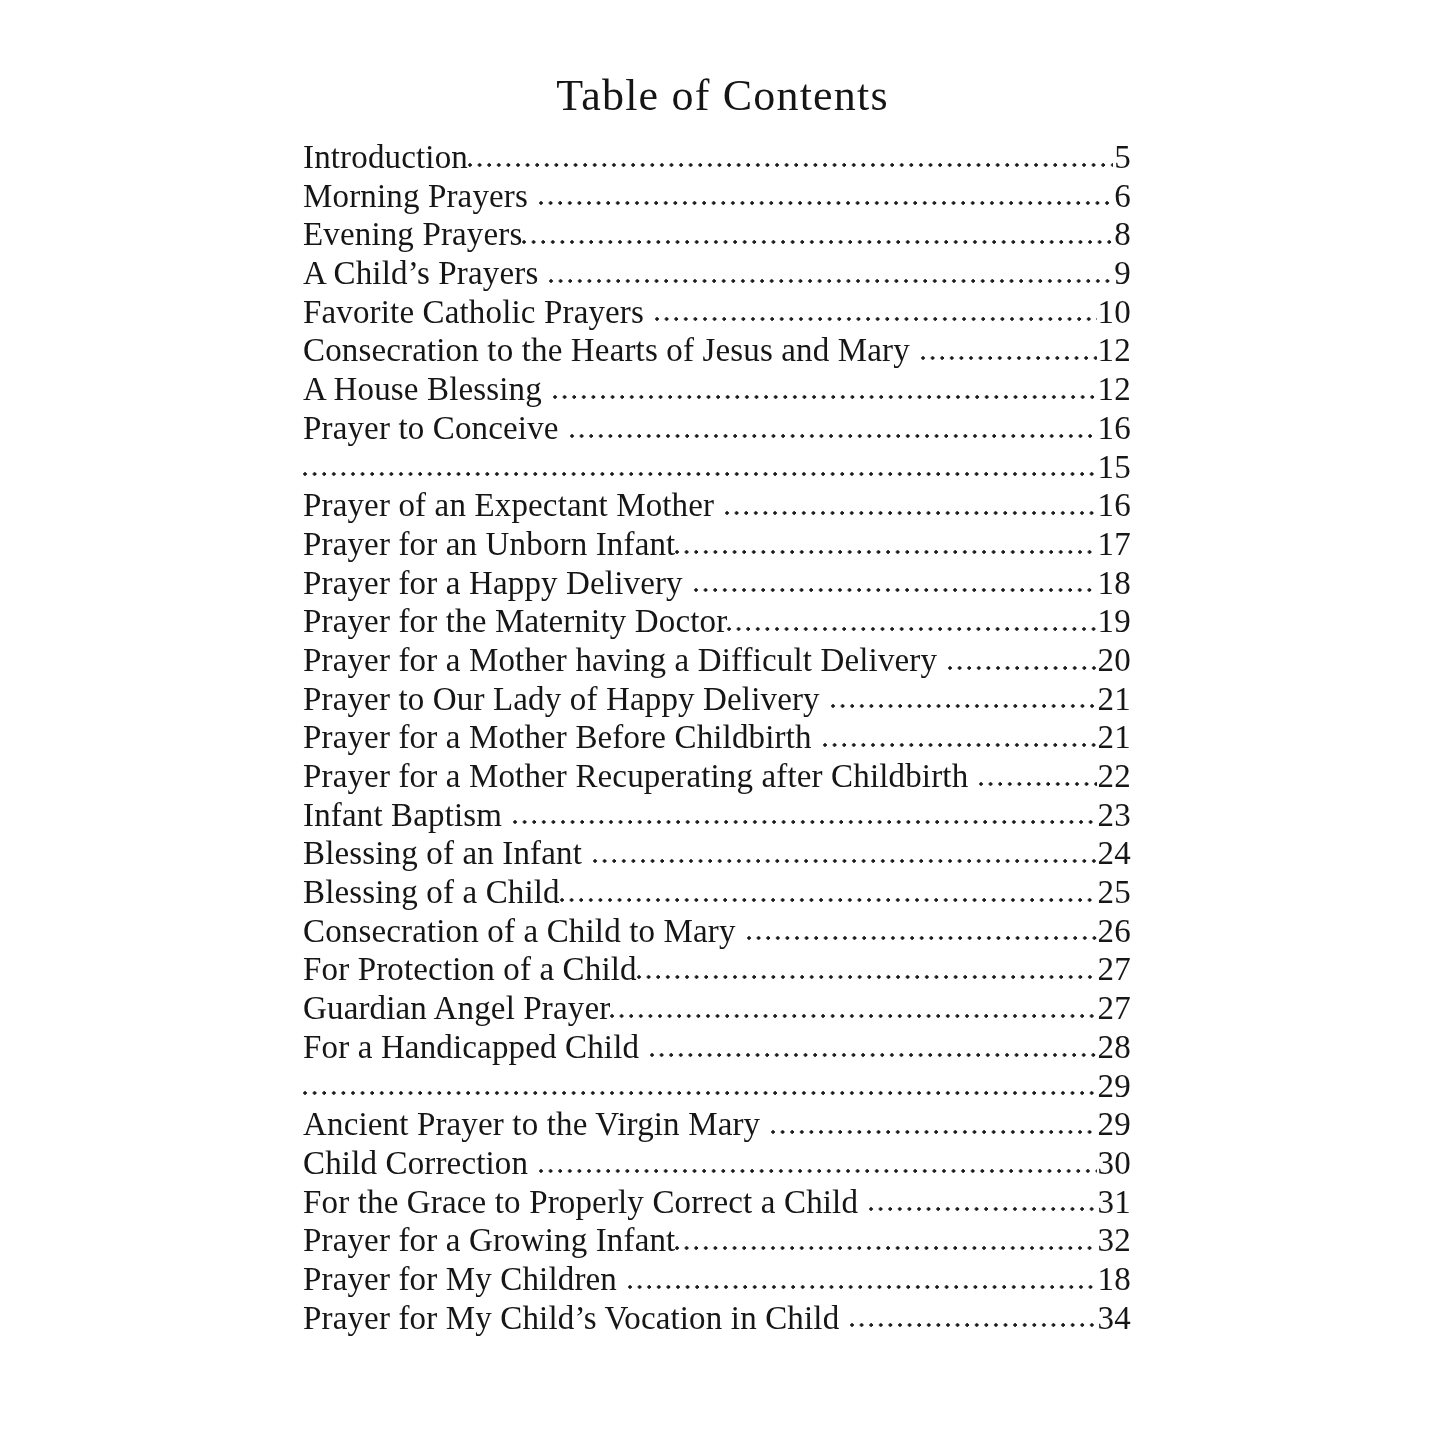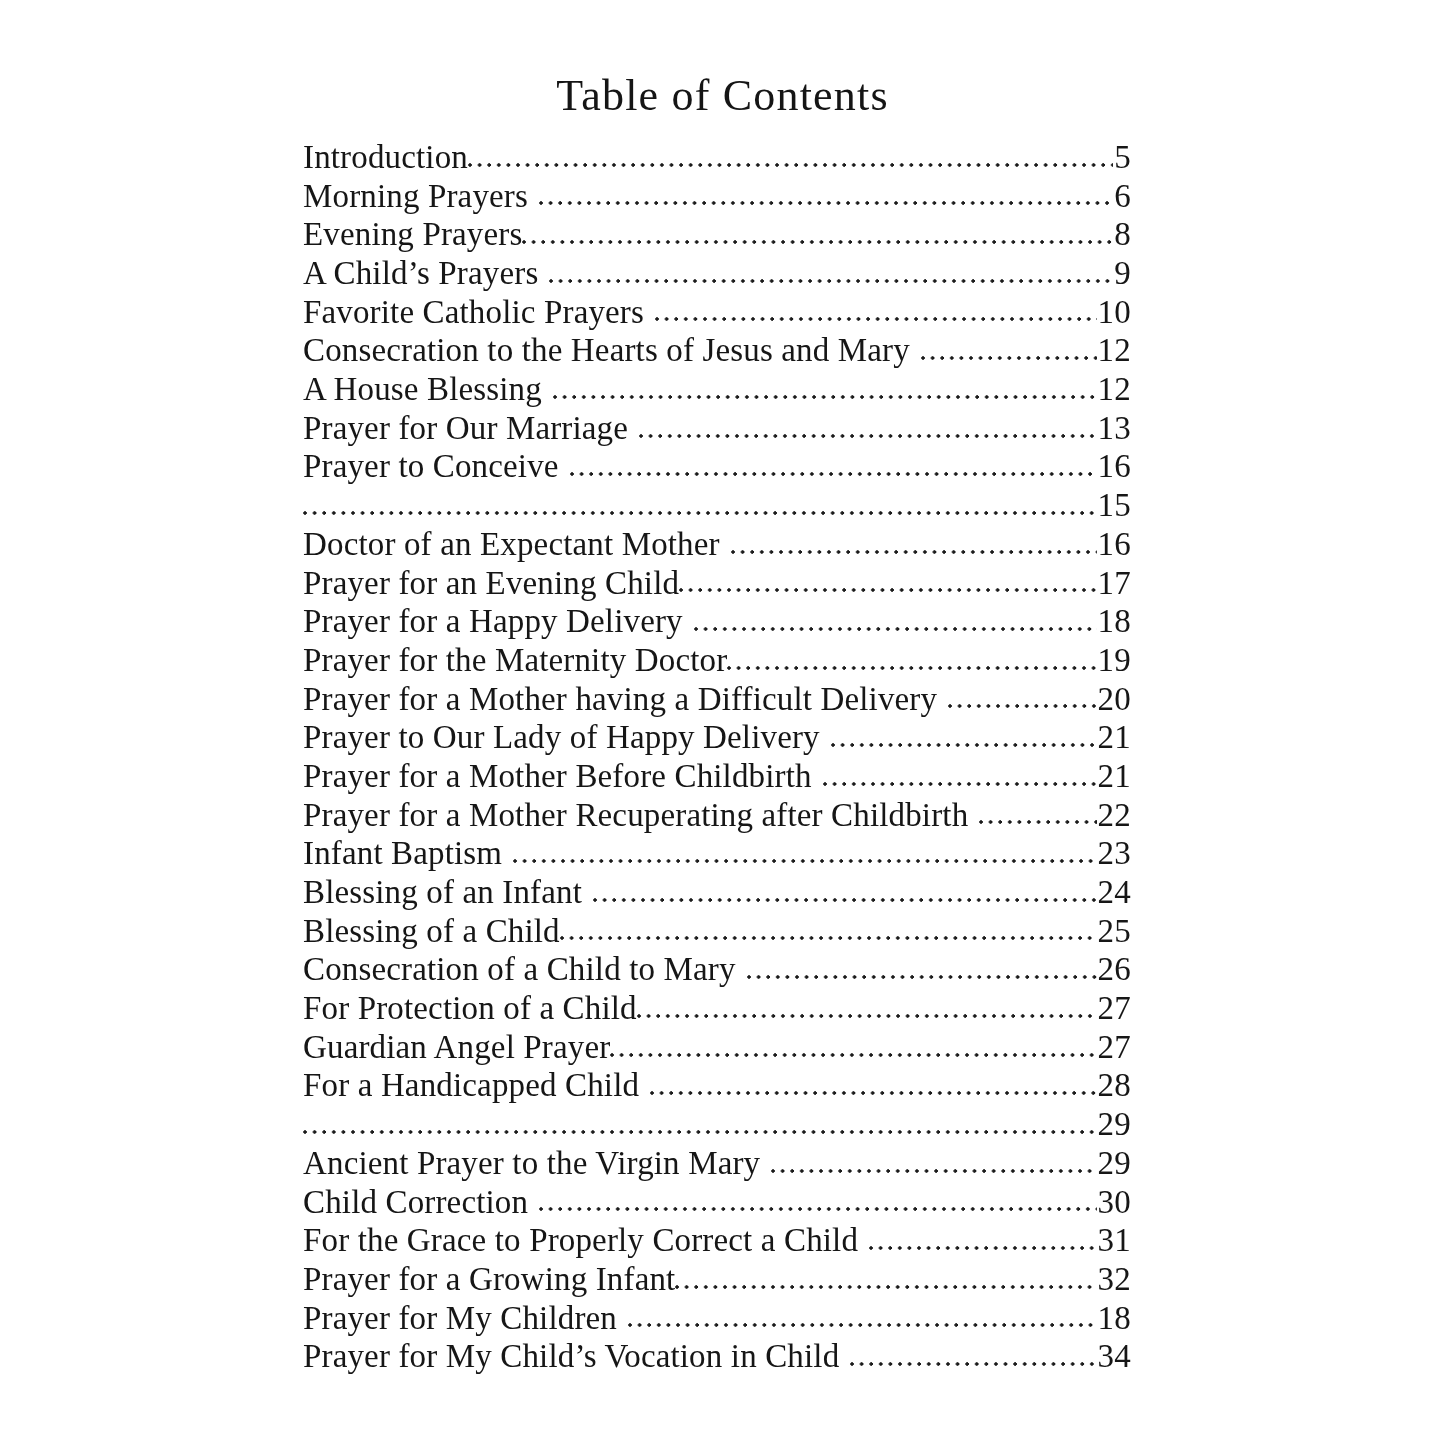--- a/index.html
+++ b/index.html
@@ -44,21 +44,21 @@
     top: 138px;
     left: 303px;
     width: 828px;
     margin: 0;
     padding: 0;
     list-style: none;
   }
 
   .toc-entry {
     display: flex;
-    align-items: flex-end;
+    align-items: flex-start;
     width: 100%;
     height: 38.7px;
     font-size: 33px;
     line-height: 38.7px;
     color: #161616;
     white-space: nowrap;
     overflow: hidden;
   }
 
   .entry-title {
@@ -134,40 +134,35 @@
         <span class="entry-title">Consecration to the Hearts of Jesus and Mary</span>
         <span class="leader"></span>
         <span class="entry-page">12</span>
       </li>
       <li class="toc-entry gap">
         <span class="entry-title">A House Blessing</span>
         <span class="leader"></span>
         <span class="entry-page">12</span>
       </li>
       <li class="toc-entry gap">
-        <span class="entry-title">Prayer for Our Marriage</span>
-        <span class="leader"></span>
-        <span class="entry-page">13</span>
-      </li>
-      <li class="toc-entry gap">
         <span class="entry-title">Prayer to Conceive</span>
         <span class="leader"></span>
         <span class="entry-page">16</span>
       </li>
       <li class="toc-entry">
         <span class="leader"></span>
         <span class="entry-page">15</span>
       </li>
       <li class="toc-entry gap">
-        <span class="entry-title">Doctor of an Expectant Mother</span>
+        <span class="entry-title">Prayer of an Expectant Mother</span>
         <span class="leader"></span>
         <span class="entry-page">16</span>
       </li>
       <li class="toc-entry">
-        <span class="entry-title">Prayer for an Evening Child</span>
+        <span class="entry-title">Prayer for an Unborn Infant</span>
         <span class="leader"></span>
         <span class="entry-page">17</span>
       </li>
       <li class="toc-entry gap">
         <span class="entry-title">Prayer for a Happy Delivery</span>
         <span class="leader"></span>
         <span class="entry-page">18</span>
       </li>
       <li class="toc-entry">
         <span class="entry-title">Prayer for the Maternity Doctor</span>

